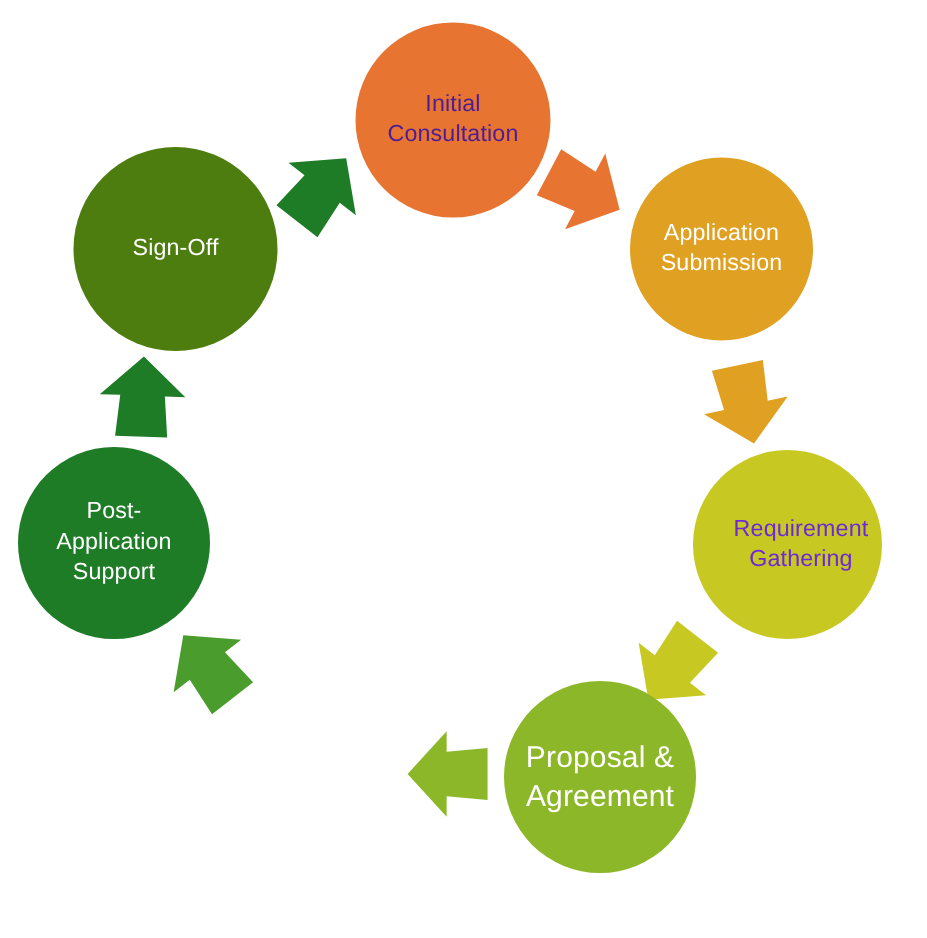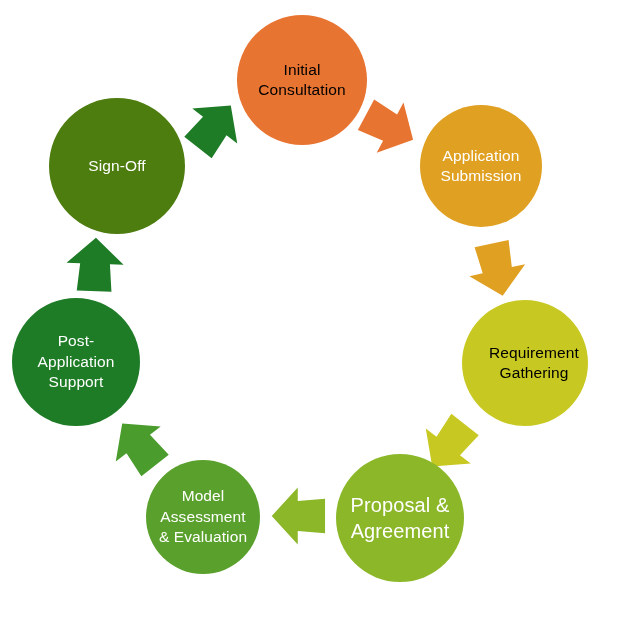--- a/index.html
+++ b/index.html
@@ -81,39 +81,34 @@
       <svg viewBox="0 0 100 100" width="62" height="62">
         <path d="M50 6 L96 48 L74 48 L78 92 L22 92 L26 48 L4 48 Z" fill="#4a9c2c"></path>
       </svg>
     </div>
     <div class="flow-arrow" style="left: 64px; top: 234px; width: 62px; height: 62px; transform: rotate(2deg);">
       <svg viewBox="0 0 100 100" width="62" height="62">
         <path d="M50 6 L96 48 L74 48 L78 92 L22 92 L26 48 L4 48 Z" fill="#1e7b26"></path>
       </svg>
     </div>
     <div class="cycle-node" style="left: 237px; top: 15px; width: 130px; height: 130px; background: rgb(232, 116, 50);">
-      <span class="cycle-node-label" style="font-size: 15.5px; color: #000000;">Initial
+      <span class="cycle-node-label" style="font-size: 15.5px; color: #4c1d95;">Initial
 Consultation</span>
     </div>
     <div class="cycle-node" style="left: 420px; top: 105px; width: 122px; height: 122px; background: rgb(224, 160, 34);">
       <span class="cycle-node-label" style="font-size: 15.5px; color: rgb(255, 255, 255);">Application
 Submission</span>
     </div>
     <div class="cycle-node" style="left: 462px; top: 300px; width: 126px; height: 126px; background: rgb(200, 200, 35);">
-      <span class="cycle-node-label" style="font-size: 15.5px; color: #000000; margin-left: 18px;">Requirement
+      <span class="cycle-node-label" style="font-size: 15.5px; color: #6d28d9; margin-left: 18px;">Requirement
 Gathering</span>
     </div>
     <div class="cycle-node" style="left: 336px; top: 454px; width: 128px; height: 128px; background: rgb(140, 183, 41);">
       <span class="cycle-node-label" style="font-size: 20px; color: rgb(255, 255, 255);">Proposal &amp;
 Agreement</span>
-    </div>
-    <div class="cycle-node" style="left: 146px; top: 460px; width: 114px; height: 114px; background: rgb(90, 160, 44);">
-      <span class="cycle-node-label" style="font-size: 15.5px; color: rgb(255, 255, 255);">Model
-Assessment
-&amp; Evaluation</span>
     </div>
     <div class="cycle-node" style="left: 12px; top: 298px; width: 128px; height: 128px; background: rgb(30, 123, 38);">
       <span class="cycle-node-label" style="font-size: 15.5px; color: rgb(255, 255, 255);">Post-
 Application
 Support</span>
     </div>
     <div class="cycle-node" style="left: 49px; top: 98px; width: 136px; height: 136px; background: #4d7c0f;">
       <span class="cycle-node-label" style="font-size: 15.5px; color: rgb(255, 255, 255);">Sign-Off</span>
     </div>
   </div>

